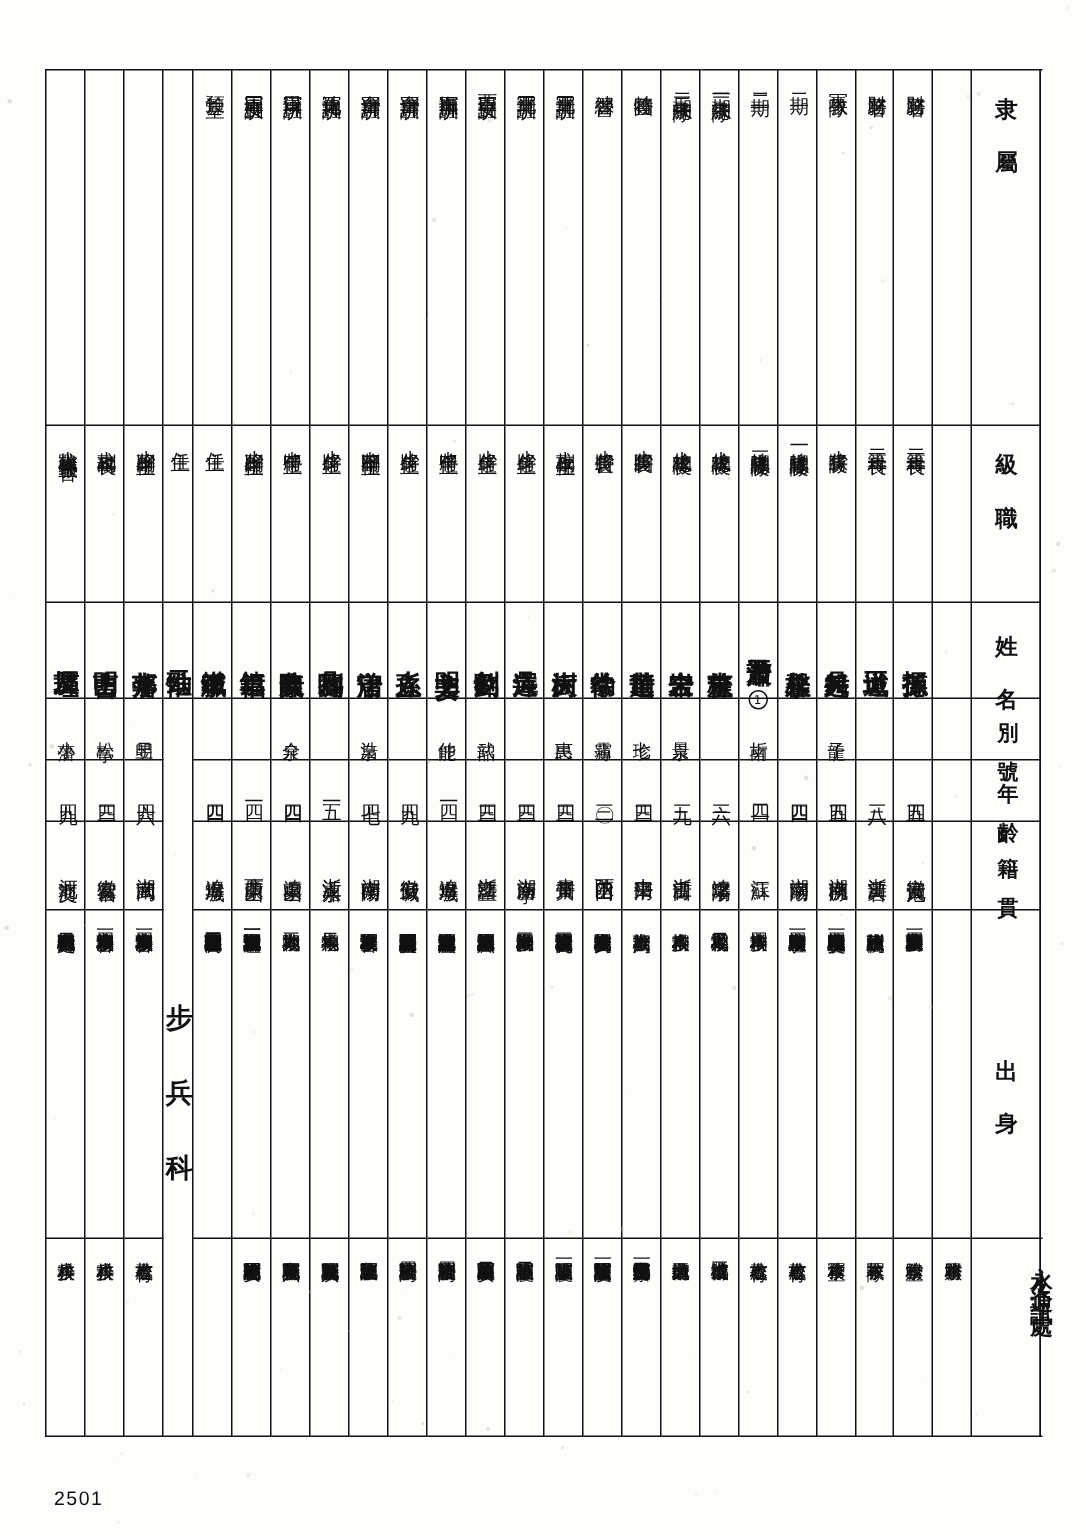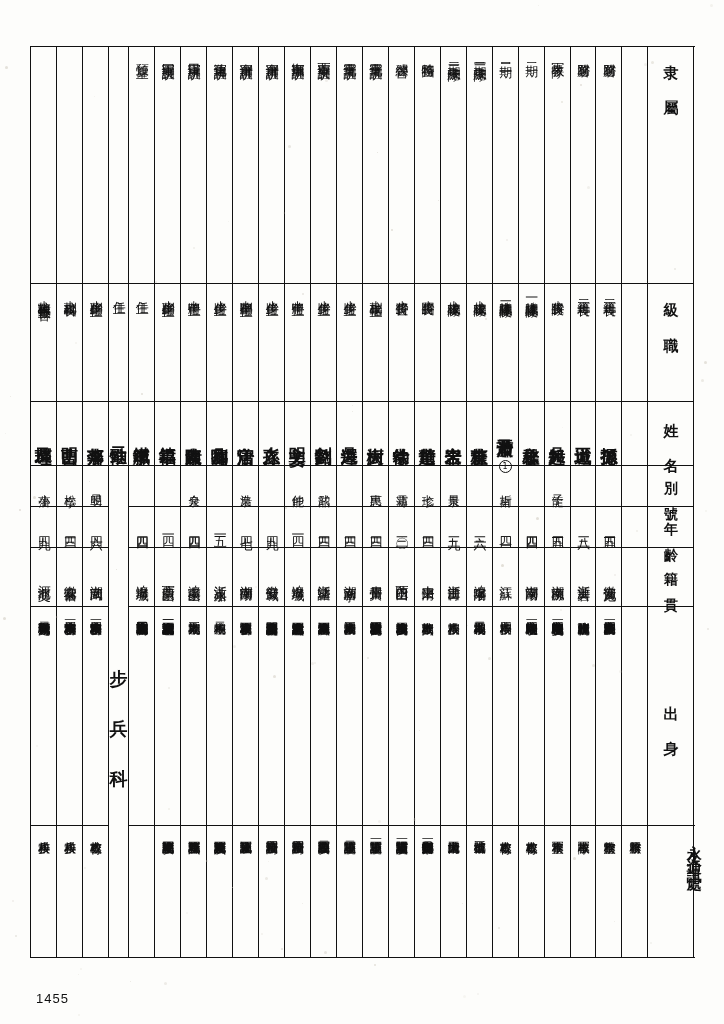--- a/index.html
+++ b/index.html
@@ -1120,21 +1120,21 @@
       <td class="hdr">
             <div class="cell top">
               <span class="v" style="letter-spacing:8px;">永久通訊處</span>
             </div>
           </td>
     </tr>
   </tbody>
     </table>
 </div>
 
-<div class="pageno">1455</div>
+<div class="pageno">2501</div>
 
 <div class="speck" style="width: 2px; height: 2px; left: 84px; top: 867px; opacity: 0.27;"></div>
 <div class="speck" style="width: 2px; height: 2px; left: 674px; top: 268px; opacity: 0.41;"></div>
 <div class="speck" style="width: 3px; height: 3px; left: 536px; top: 517px; opacity: 0.56;"></div>
 <div class="speck" style="width: 1px; height: 1px; left: 232px; top: 887px; opacity: 0.57;"></div>
 <div class="speck" style="width: 2px; height: 2px; left: 477px; top: 993px; opacity: 0.19;"></div>
 <div class="speck" style="width: 2px; height: 2px; left: 193px; top: 247px; opacity: 0.28;"></div>
 <div class="speck" style="width: 1px; height: 1px; left: 377px; top: 152px; opacity: 0.58;"></div>
 <div class="speck" style="width: 3px; height: 3px; left: 573px; top: 857px; opacity: 0.54;"></div>
 <div class="speck" style="width: 3px; height: 3px; left: 33px; top: 496px; opacity: 0.55;"></div>

